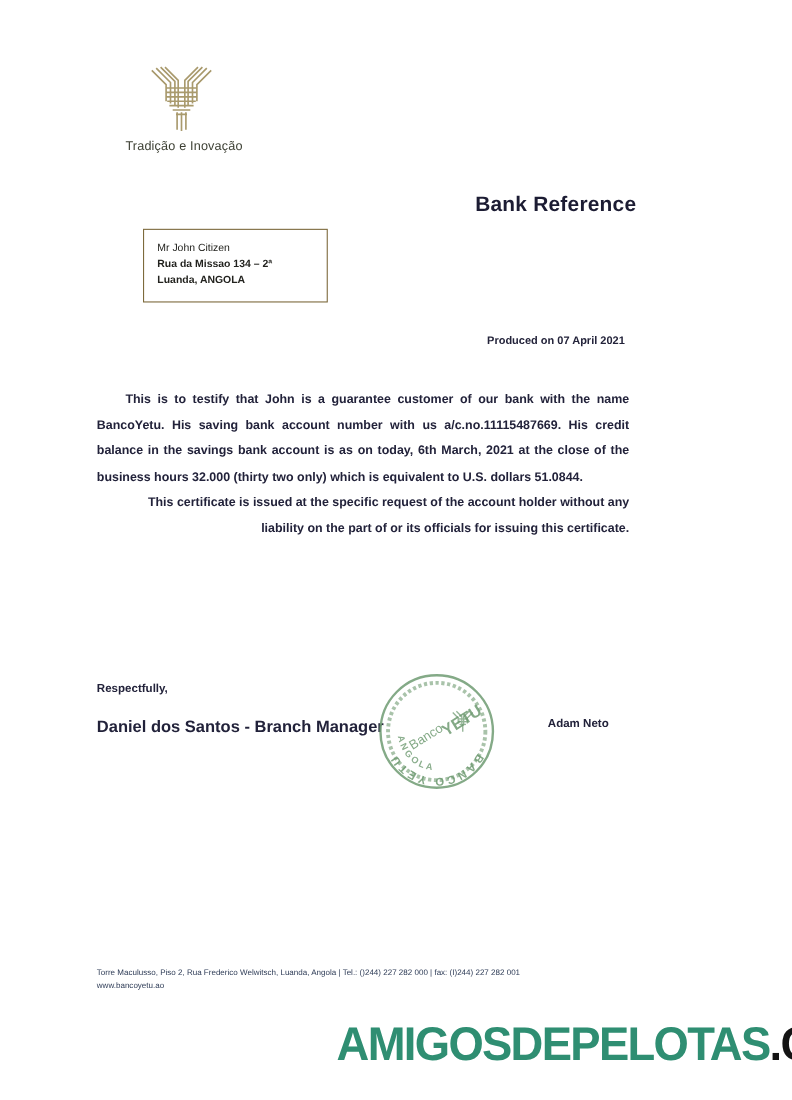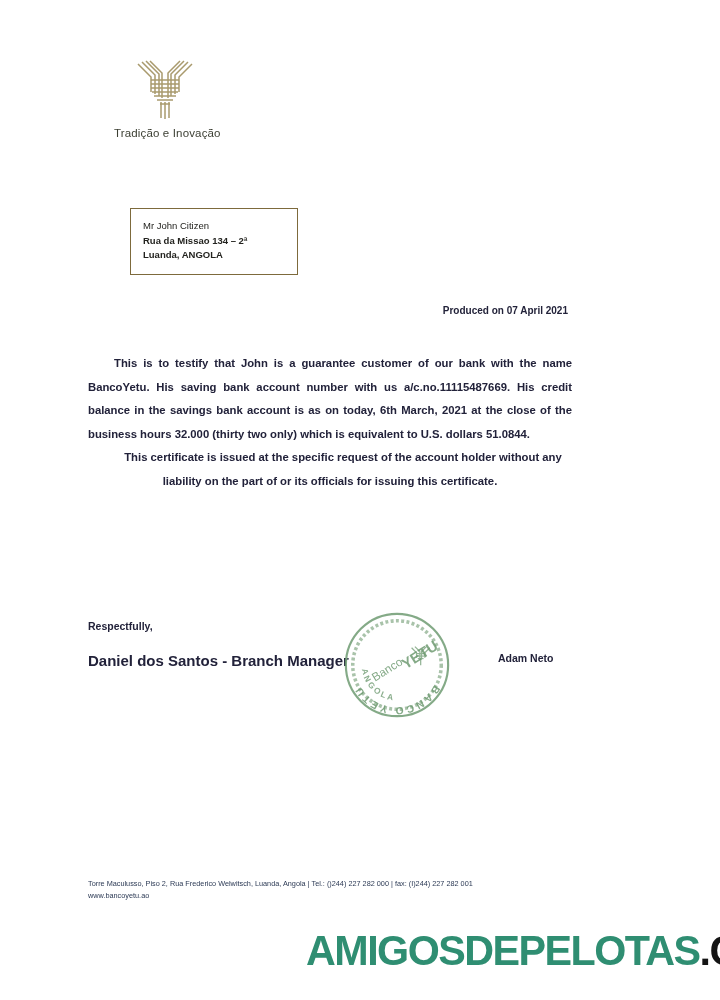--- a/index.html
+++ b/index.html
@@ -116,21 +116,21 @@
     text-justify: inter-word;
     margin: 0;
   }
   .body-para + .body-para {
     margin-top: 0;
   }
   .body-para.indent {
     text-indent: 26px;
   }
   .body-para.last {
-    text-align: center;
+    text-align: right;
   }
 
   
   .respectfully {
     position: absolute;
     left: 88px;
     top: 620px;
     font-size: 10.5px;
     font-weight: 700;
     color: #22223a;
@@ -230,20 +230,21 @@
     </svg>
     <div class="tagline">Tradição e Inovação</div>
   </div>
 
   <div class="address-box">
     <div class="address-line">Mr John Citizen</div>
     <div class="address-line strong">Rua da Missao 134 – 2ª</div>
     <div class="address-line strong">Luanda, ANGOLA</div>
   </div>
 
+  <div class="doc-title">Bank Reference</div>
 
   <div class="produced-on">Produced on 07 April 2021</div>
 
   <div class="body-block">
     <p class="body-para indent">This is to testify that John is a guarantee customer of our bank with the name BancoYetu. His saving bank account number with us a/c.no.11115487669. His credit balance in the savings bank account is as on today, 6th March, 2021 at the close of the business hours 32.000 (thirty two only) which is equivalent to U.S. dollars 51.0844.</p>
     <p class="body-para indent last">This certificate is issued at the specific request of the account holder without any liability on the part of or its officials for issuing this certificate.</p>
   </div>
 
   <div class="respectfully">Respectfully,</div>
   <div class="signer-left">Daniel dos Santos - Branch  Manager</div>

